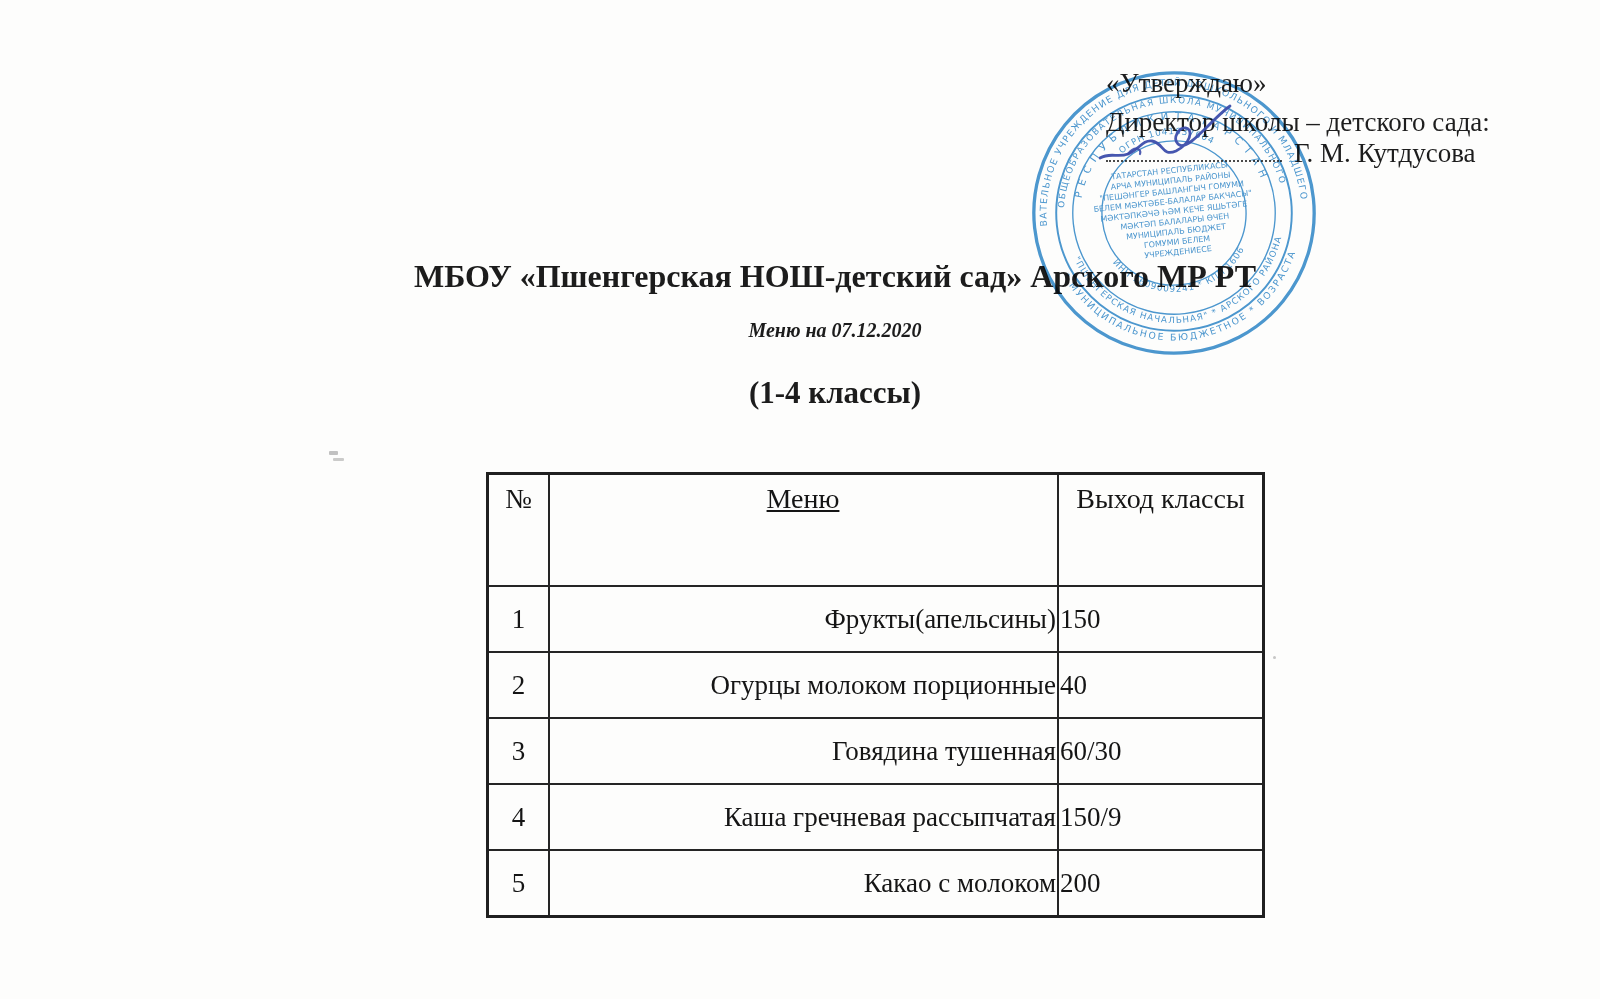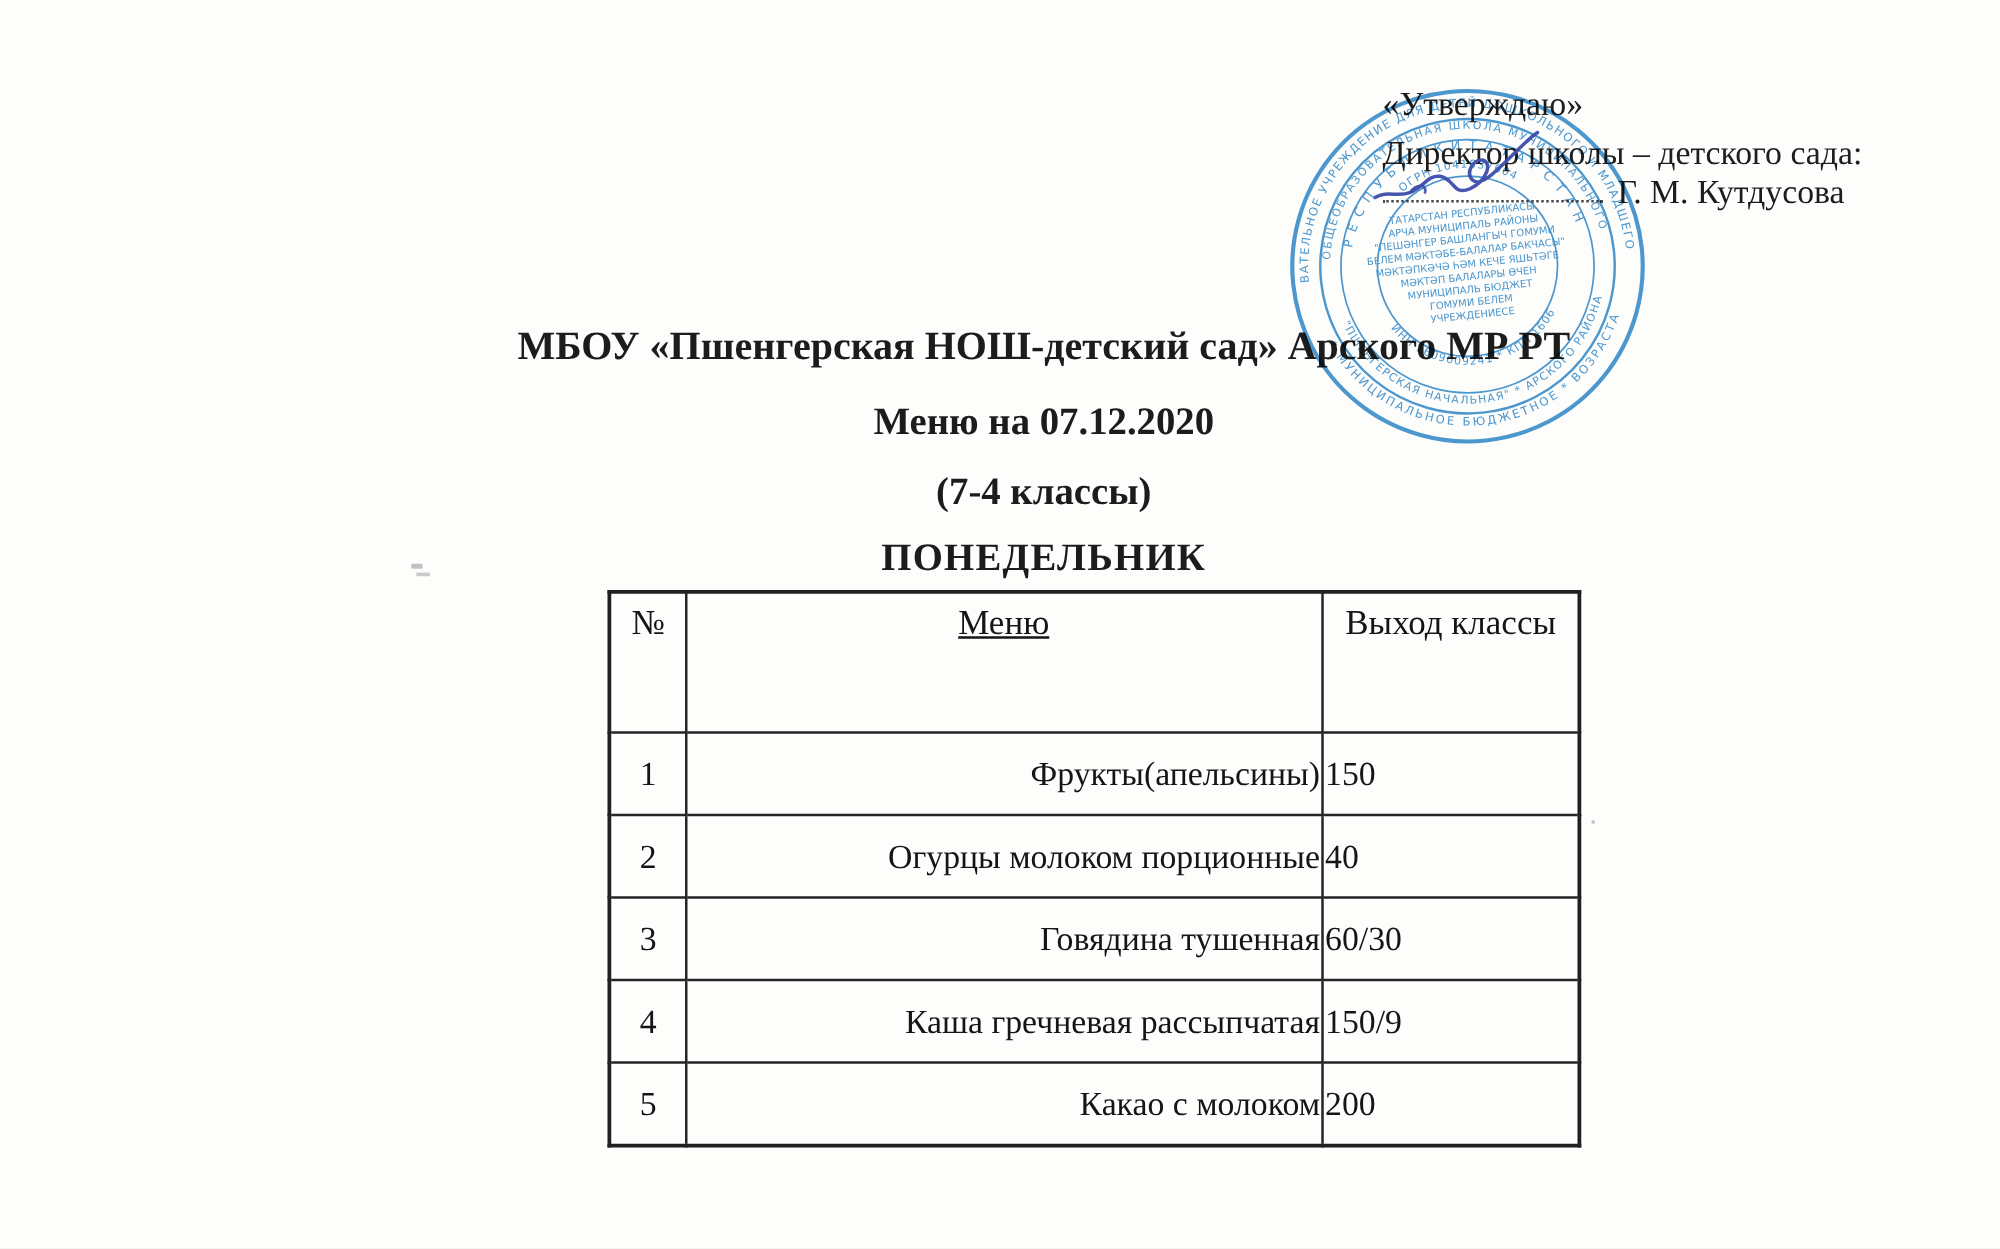--- a/index.html
+++ b/index.html
@@ -27,21 +27,21 @@
     position:absolute; left:1028px; top:67px; width:292px; height:292px;
     transform:rotate(-6deg); mix-blend-mode:multiply; opacity:.92;
   }
   .stamp-svg text{ font-family:"DejaVu Sans","Liberation Sans",sans-serif; }
   
   .heading{
     position:absolute; left:70px; width:1530px; text-align:center;
     font-weight:bold; white-space:nowrap;
   }
   .h-school{ top:258px; font-size:32px; }
-  .h-date{ top:319px; font-size:31px; }
+  .h-date{ top:319px; font-size:20px;font-style:italic; }
   .h-classes{ top:375px; font-size:31px; }
   .h-weekday{ top:428px; font-size:31px; letter-spacing:1px; }
   
   table.menu{
     position:absolute; left:486px; top:472px;
     border-collapse:collapse; table-layout:fixed;
     font-size:27px; color:#151515;
   }
   table.menu td{ border:2px solid #252525; }
   table.menu{ border:3px solid #202020; }
@@ -66,22 +66,21 @@
     <div>«Утверждаю»</div>
     <div>Директор школы – детского сада:</div>
   </div>
   <div class="sig-row">
     <span class="sig-dotline"></span>
     <span class="signatory">Г. М. Кутдусова</span>
   </div>
 
   <div class="heading h-school">МБОУ «Пшенгерская НОШ-детский сад» Арского МР РТ</div>
   <div class="heading h-date">Меню на 07.12.2020</div>
-  <div class="heading h-classes">(7-4 классы)</div>
-  <div class="heading h-weekday">ПОНЕДЕЛЬНИК</div>
+  <div class="heading h-classes">(1-4 классы)</div>
 
   <svg class="stamp-svg" viewBox="0 0 300 300">
     <defs>
       <path id="arcTopA" d="M 19,150 A 131,131 0 1 1 281,150"></path>
       <path id="arcBotA" d="M 19,150 A 131,131 0 1 0 281,150"></path>
       <path id="arcTopB" d="M 37,150 A 113,113 0 1 1 263,150"></path>
       <path id="arcBotB" d="M 37,150 A 113,113 0 1 0 263,150"></path>
       <path id="arcTopC" d="M 54,150 A 96,96 0 1 1 246,150"></path>
       <path id="arcTopD" d="M 69,150 A 81,81 0 1 1 231,150"></path>
       <path id="arcBotD" d="M 69,150 A 81,81 0 1 0 231,150"></path>

